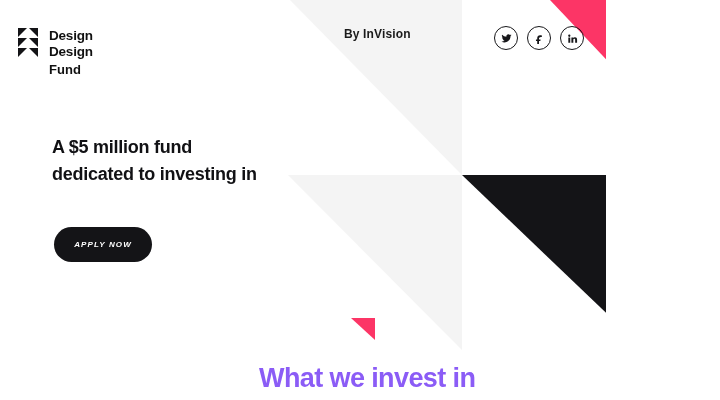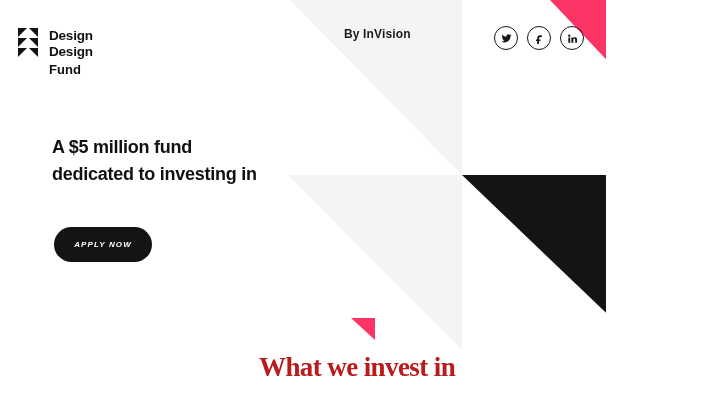--- a/index.html
+++ b/index.html
@@ -35,22 +35,22 @@
             font-size:18px;font-weight:600;color:#111114;line-height:1.52;letter-spacing:-0.25px;}
   .headline div{white-space:nowrap;}
 
   
   .cta{position:absolute;left:54px;top:227px;width:98px;height:35px;border-radius:18px;
        background:#141417;color:#fff;border:none;cursor:pointer;
        font-family:"Liberation Sans", sans-serif;font-size:8px;font-weight:700;letter-spacing:1.1px;
        display:flex;align-items:center;justify-content:center;padding:0;font-style:italic;}
 
   
-  .section-title{position:absolute;left:259px;top:353px;font-size:27px;font-weight:700;
-                 color:#b91c1c;letter-spacing:-0.6px;line-height:1.1;white-space:nowrap;font-family:Liberation Serif, serif;}
+  .section-title{position:absolute;left:259px;top:364px;font-size:27px;font-weight:700;
+                 color:#8b5cf6;letter-spacing:-0.6px;line-height:1.1;white-space:nowrap;}
 </style>
 </head>
 <body>
 
 <div class="stage">
 
   <svg class="geo" viewBox="0 0 720 400" preserveAspectRatio="none">
     <rect x="0" y="0" width="720" height="400" fill="#ffffff"></rect>
     <polygon points="290,0 462,0 462,175" fill="#F4F4F4"></polygon>
     <polygon points="288,175 462,175 462,350" fill="#F4F4F4"></polygon>

